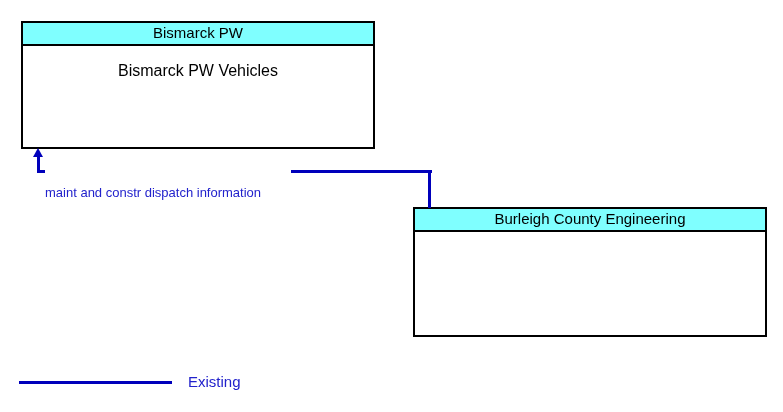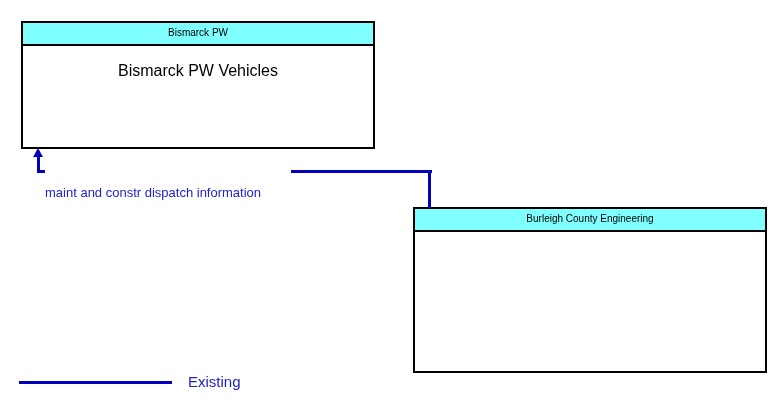--- a/index.html
+++ b/index.html
@@ -12,27 +12,27 @@
     overflow: hidden;
   }
   .sys-box {
     position: absolute;
     width: 354px;
     background: #FFFFFF;
     border: 2px solid #000000;
     box-sizing: border-box;
   }
   #box-bismarck { left: 21px; top: 21px; height: 128px; }
-  #box-burleigh { left: 413px; top: 207px; height: 166px; }
+  #box-burleigh { left: 413px; top: 207px; height: 130px; }
   .sys-box-header {
     height: 21px;
     background: #7FFFFF;
     border-bottom: 2px solid #000000;
     text-align: center;
-    font-size: 10px;
+    font-size: 15px;
     line-height: 20px;
     color: #000000;
     cursor: pointer;
   }
   .sys-box-body {
     text-align: center;
     font-size: 16px;
     padding-top: 16px;
     color: #000000;
     cursor: pointer;

